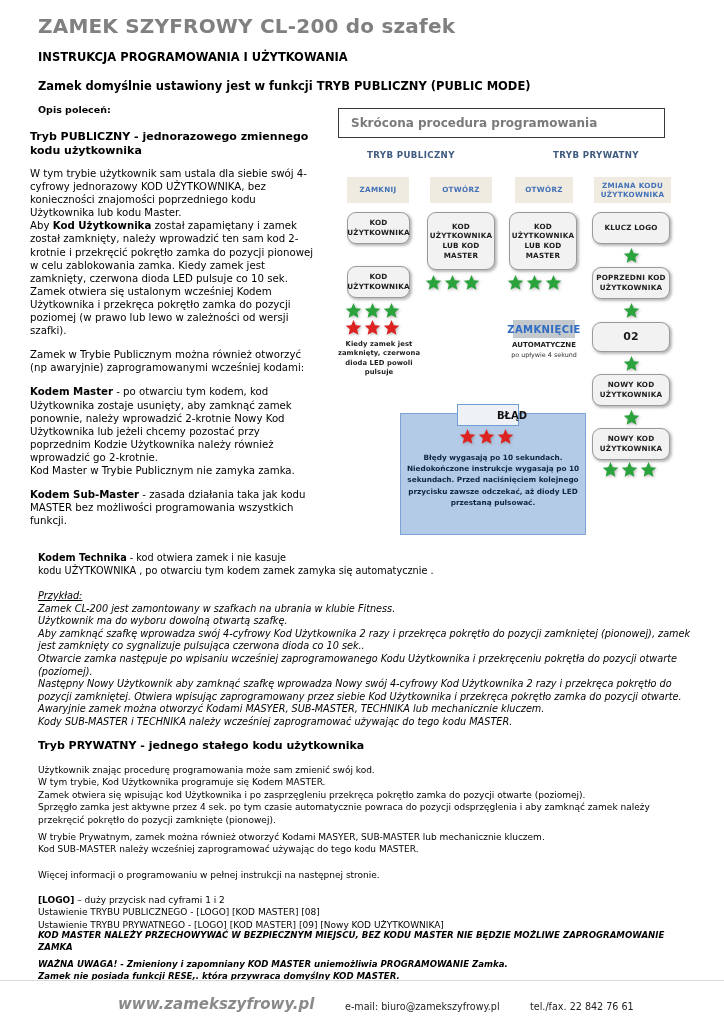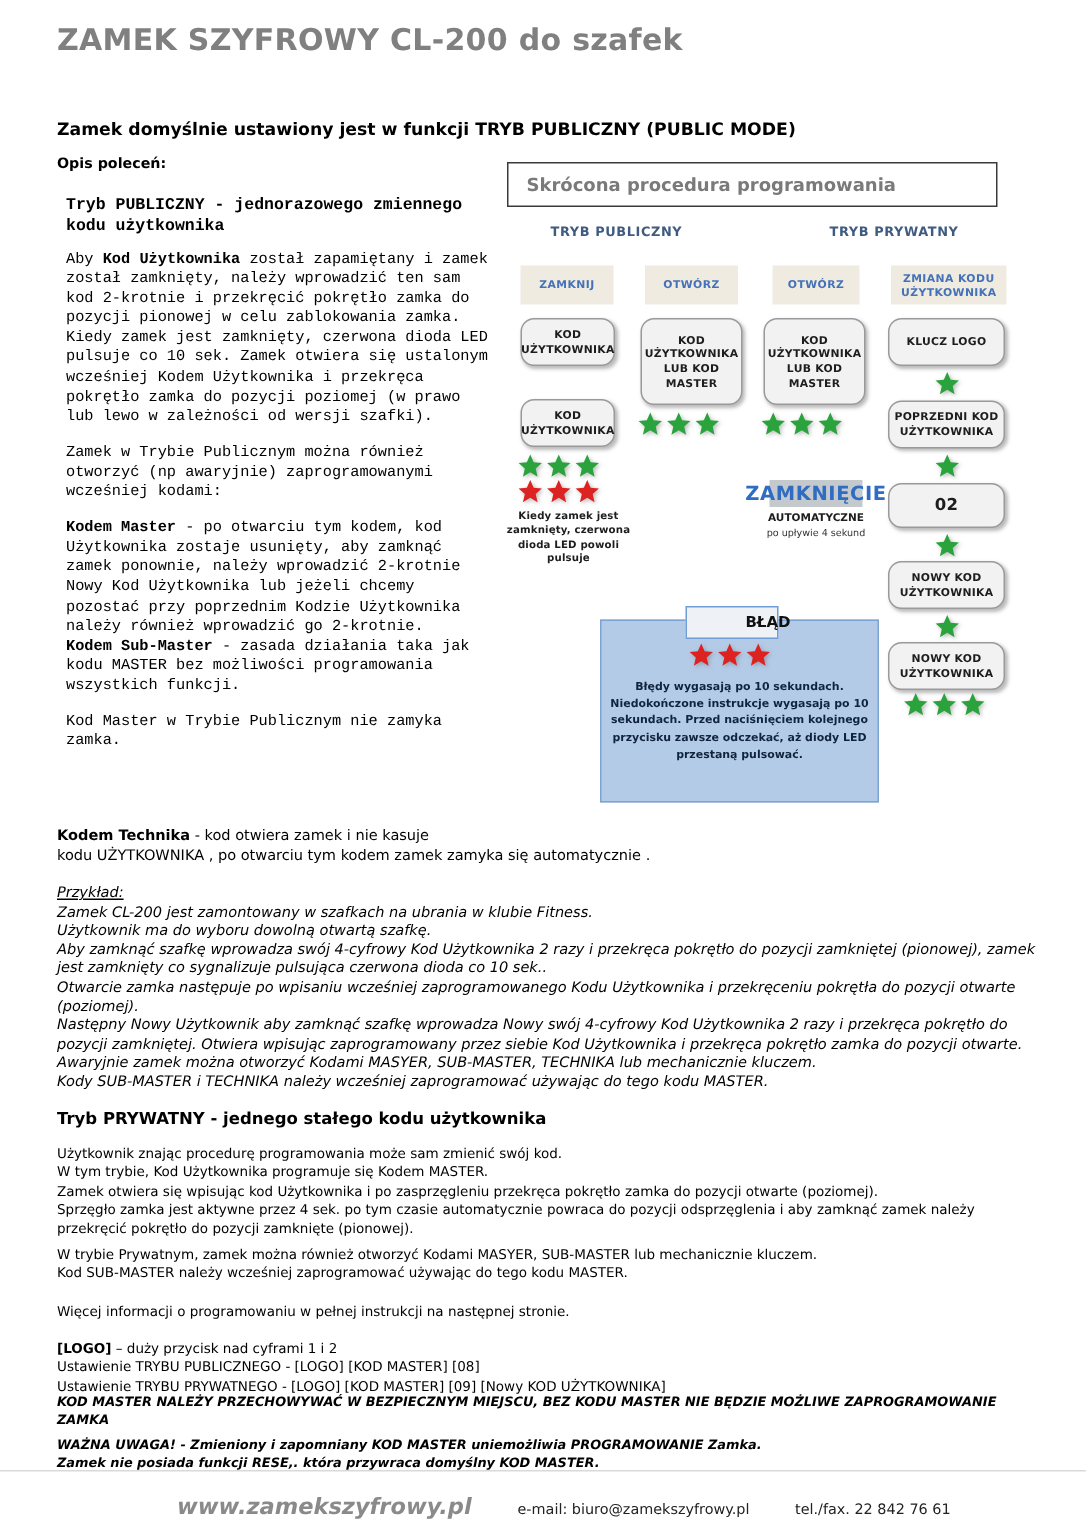--- a/index.html
+++ b/index.html
@@ -52,26 +52,25 @@
     position: absolute;
     left: 38px;
     top: 104px;
     font-size: 9.5px;
     font-weight: bold;
   }
 
   
   .left-col {
     position: absolute;
-    left: 44px;
+    left: 30px;
     top: 130px;
     width: 287px;
     font-size: 10.2px;
     line-height: 13.1px;
-    font-family: Liberation Mono, monospace;
   }
   .left-col h3 {
     margin: 0 0 9px 0;
     font-size: 11px;
     line-height: 14px;
     font-weight: bold;
   }
   .left-col p {
     margin: 0 0 11px 0;
   }
@@ -237,21 +236,21 @@
     font-weight: bold;
     color: #1d1d1d;
     text-align: center;
     line-height: 9.4px;
     letter-spacing: 0.1px;
   }
   .zamk-box {
     position: absolute;
     background: #c3c9cd;
     color: #2f6cc2;
-    font-size: 13px;
+    font-size: 10px;
     font-weight: bold;
     letter-spacing: 0.4px;
     display: flex;
     align-items: center;
     justify-content: center;
     padding: 3px 16px;
     box-sizing: border-box;
   }
   .auto-txt {
     position: absolute;
@@ -292,30 +291,32 @@
     color: #10243d;
     line-height: 11.2px;
   }
 </style>
 </head>
 <body>
 
 <div class="page">
 
   <div class="doc-title">ZAMEK SZYFROWY CL-200 do szafek</div>
+  <div class="doc-subtitle">INSTRUKCJA PROGRAMOWANIA I UŻYTKOWANIA</div>
   <div class="doc-mode-line">Zamek domyślnie ustawiony jest w funkcji TRYB PUBLICZNY (PUBLIC MODE)</div>
   <div class="opis">Opis poleceń:</div>
 
   <div class="left-col">
     <h3>Tryb PUBLICZNY - jednorazowego zmiennego kodu użytkownika</h3>
+    <p class="tight">W tym trybie użytkownik sam ustala dla siebie swój 4-cyfrowy jednorazowy KOD UŻYTKOWNIKA, bez konieczności znajomości poprzedniego kodu Użytkownika lub kodu Master.</p>
     <p><span>Aby </span><span class="b">Kod Użytkownika</span><span> został zapamiętany i zamek został zamknięty, należy wprowadzić ten sam kod 2-krotnie i przekręcić pokrętło zamka do pozycji pionowej w celu zablokowania zamka. Kiedy zamek jest zamknięty, czerwona dioda LED pulsuje co 10 sek. Zamek otwiera się ustalonym wcześniej Kodem Użytkownika i przekręca pokrętło zamka do pozycji poziomej (w prawo lub lewo w zależności od wersji szafki).</span></p>
     <p>Zamek w Trybie Publicznym można również otworzyć (np awaryjnie) zaprogramowanymi wcześniej kodami:</p>
     <p class="tight"><span class="b">Kodem Master</span><span> - po otwarciu tym kodem, kod Użytkownika zostaje usunięty, aby zamknąć zamek ponownie, należy wprowadzić 2-krotnie Nowy Kod Użytkownika lub jeżeli chcemy pozostać przy poprzednim Kodzie Użytkownika należy również wprowadzić go 2-krotnie.</span></p>
+    <p>Kod Master w Trybie Publicznym nie zamyka zamka.</p>
     <p><span class="b">Kodem Sub-Master</span><span> - zasada działania taka jak kodu MASTER bez możliwości programowania wszystkich funkcji.</span></p>
-    <p>Kod Master w Trybie Publicznym nie zamyka zamka.</p>
   </div>
 
   <div class="fw" style="top:552px;">
     <p><span class="b">Kodem Technika</span><span> - kod otwiera zamek i nie kasuje</span></p>
     <p>kodu UŻYTKOWNIKA , po otwarciu tym kodem zamek zamyka się automatycznie .</p>
   </div>
 
   <div class="fw italic" style="top:590px;">
     <p class="u-head">Przykład:</p>
     <p>Zamek CL-200 jest zamontowany w szafkach na ubrania w klubie Fitness.</p>

